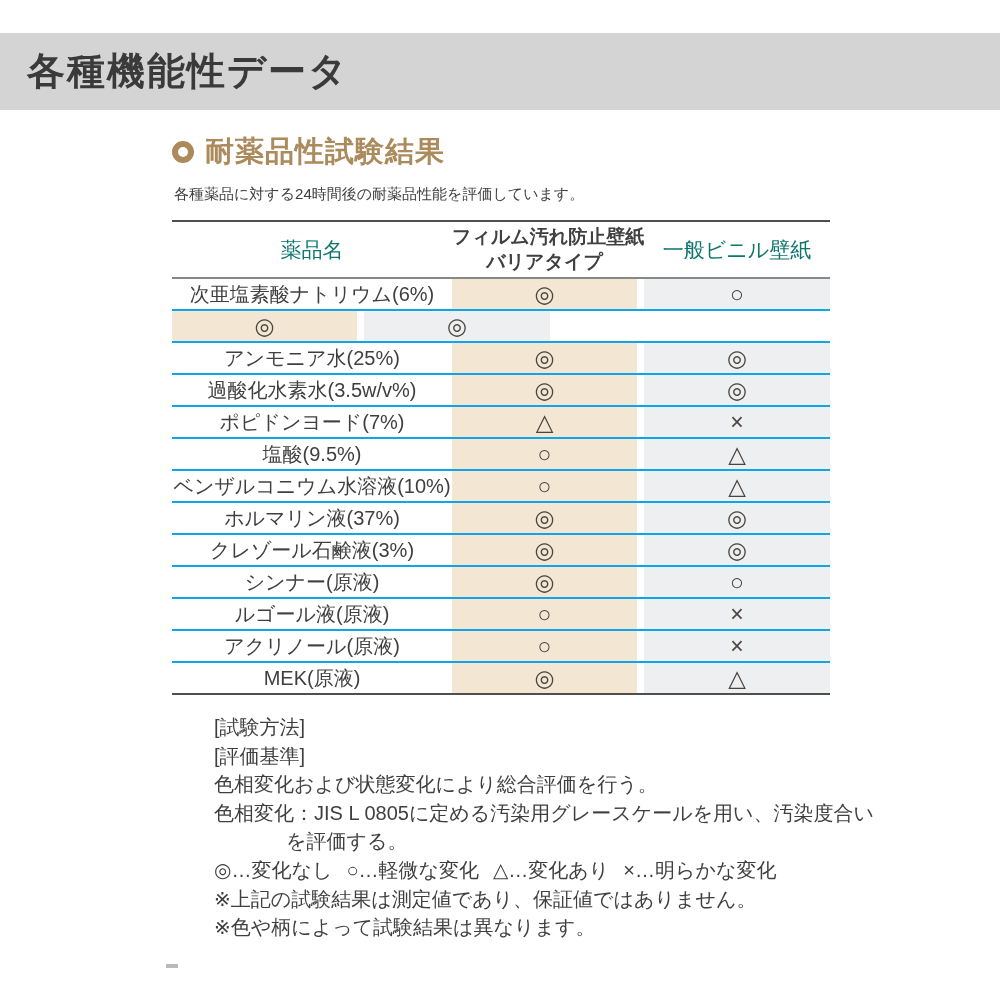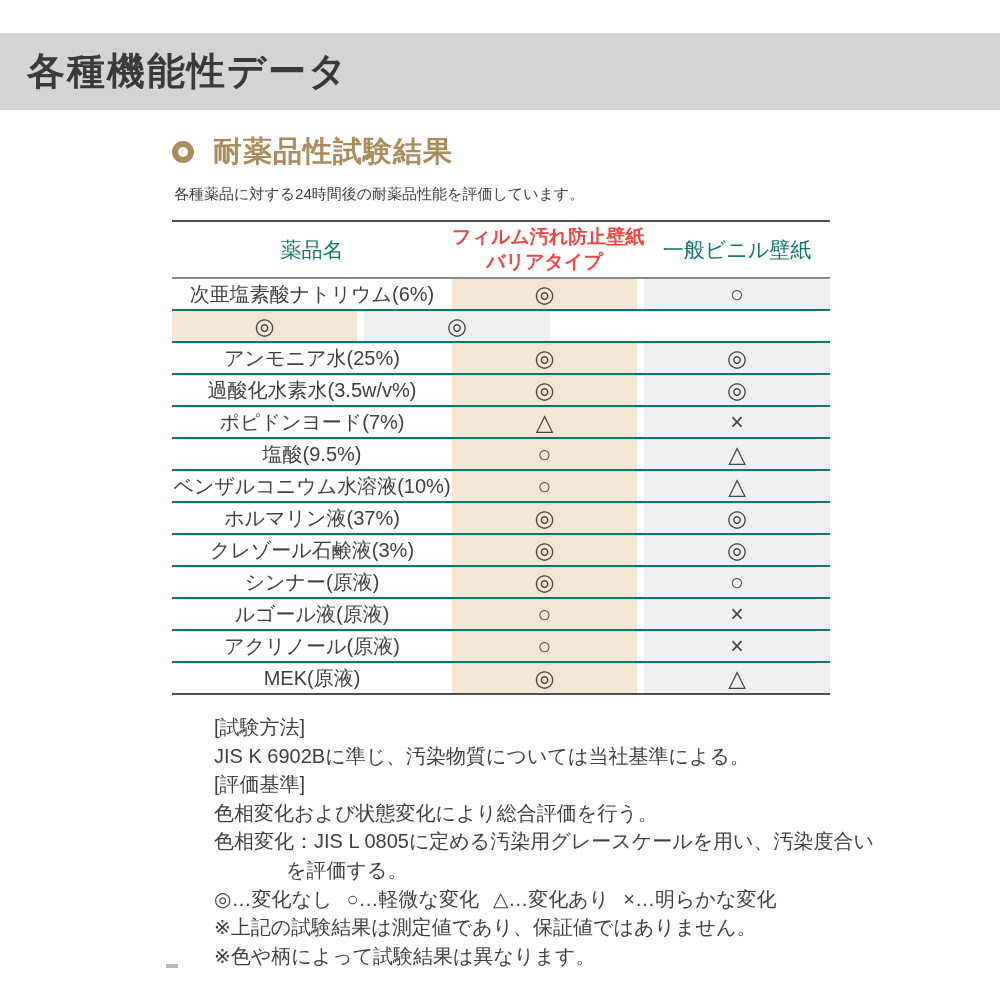--- a/index.html
+++ b/index.html
@@ -31,21 +31,21 @@
 
   .content {
     margin-left:172px;
     width:660px;
   }
 
   
   .section-title {
     display:flex;
     align-items:center;
-    gap:19px;
+    gap:11px;
     margin-top:22px;
   }
   .ring-icon {
     width:10px; height:10px;
     border:6px solid #ab8a5c;
     border-radius:50%;
     background:#ffffff;
     flex:0 0 auto;
   }
   .section-title .txt {
@@ -77,29 +77,29 @@
   }
   .col-name  { width:280px; text-align:center; }
   .col-film  { width:185px; text-align:center; }
   .col-gap   { width:7px; flex:0 0 auto; }
   .col-vinyl { width:186px; text-align:center; }
 
   .thead .col-name, .thead .col-vinyl { font-size:21px; color:#0f766e; }
   .thead .col-film {
     font-size:19px;
     font-weight:700;
-    color:#ef4444;
+    color:#404040;
     line-height:1.3;
     white-space:nowrap;
   }
 
   .trow {
     display:flex;
     height:30px;
-    border-bottom:2px solid #0f766e;
+    border-bottom:2px solid #0ea5e9;
     align-items:stretch;
   }
   .trow:last-child { border-bottom:none; }
   .trow .col-name {
     font-size:20px;
     display:flex;
     align-items:center;
     justify-content:center;
     white-space:nowrap;
   }
@@ -247,21 +247,20 @@
       <div class="col-name">MEK(原液)</div>
       <div class="col-film">◎</div>
       <div class="col-gap"></div>
       <div class="col-vinyl">△</div>
     </div>
   </div>
   </div>
 
   <div class="notes">
     <div>[試験方法]</div>
-    <div>JIS K 6902Bに準じ、汚染物質については当社基準による。</div>
     <div>[評価基準]</div>
     <div>色相変化および状態変化により総合評価を行う。</div>
     <div>色相変化：JIS L 0805に定める汚染用グレースケールを用い、汚染度合い</div>
     <div class="indent">を評価する。</div>
     <div class="legend-line">
     <span class="legend-item">
           <span>◎</span>
           <span>…</span>
           <span>変化なし</span>
         </span>

